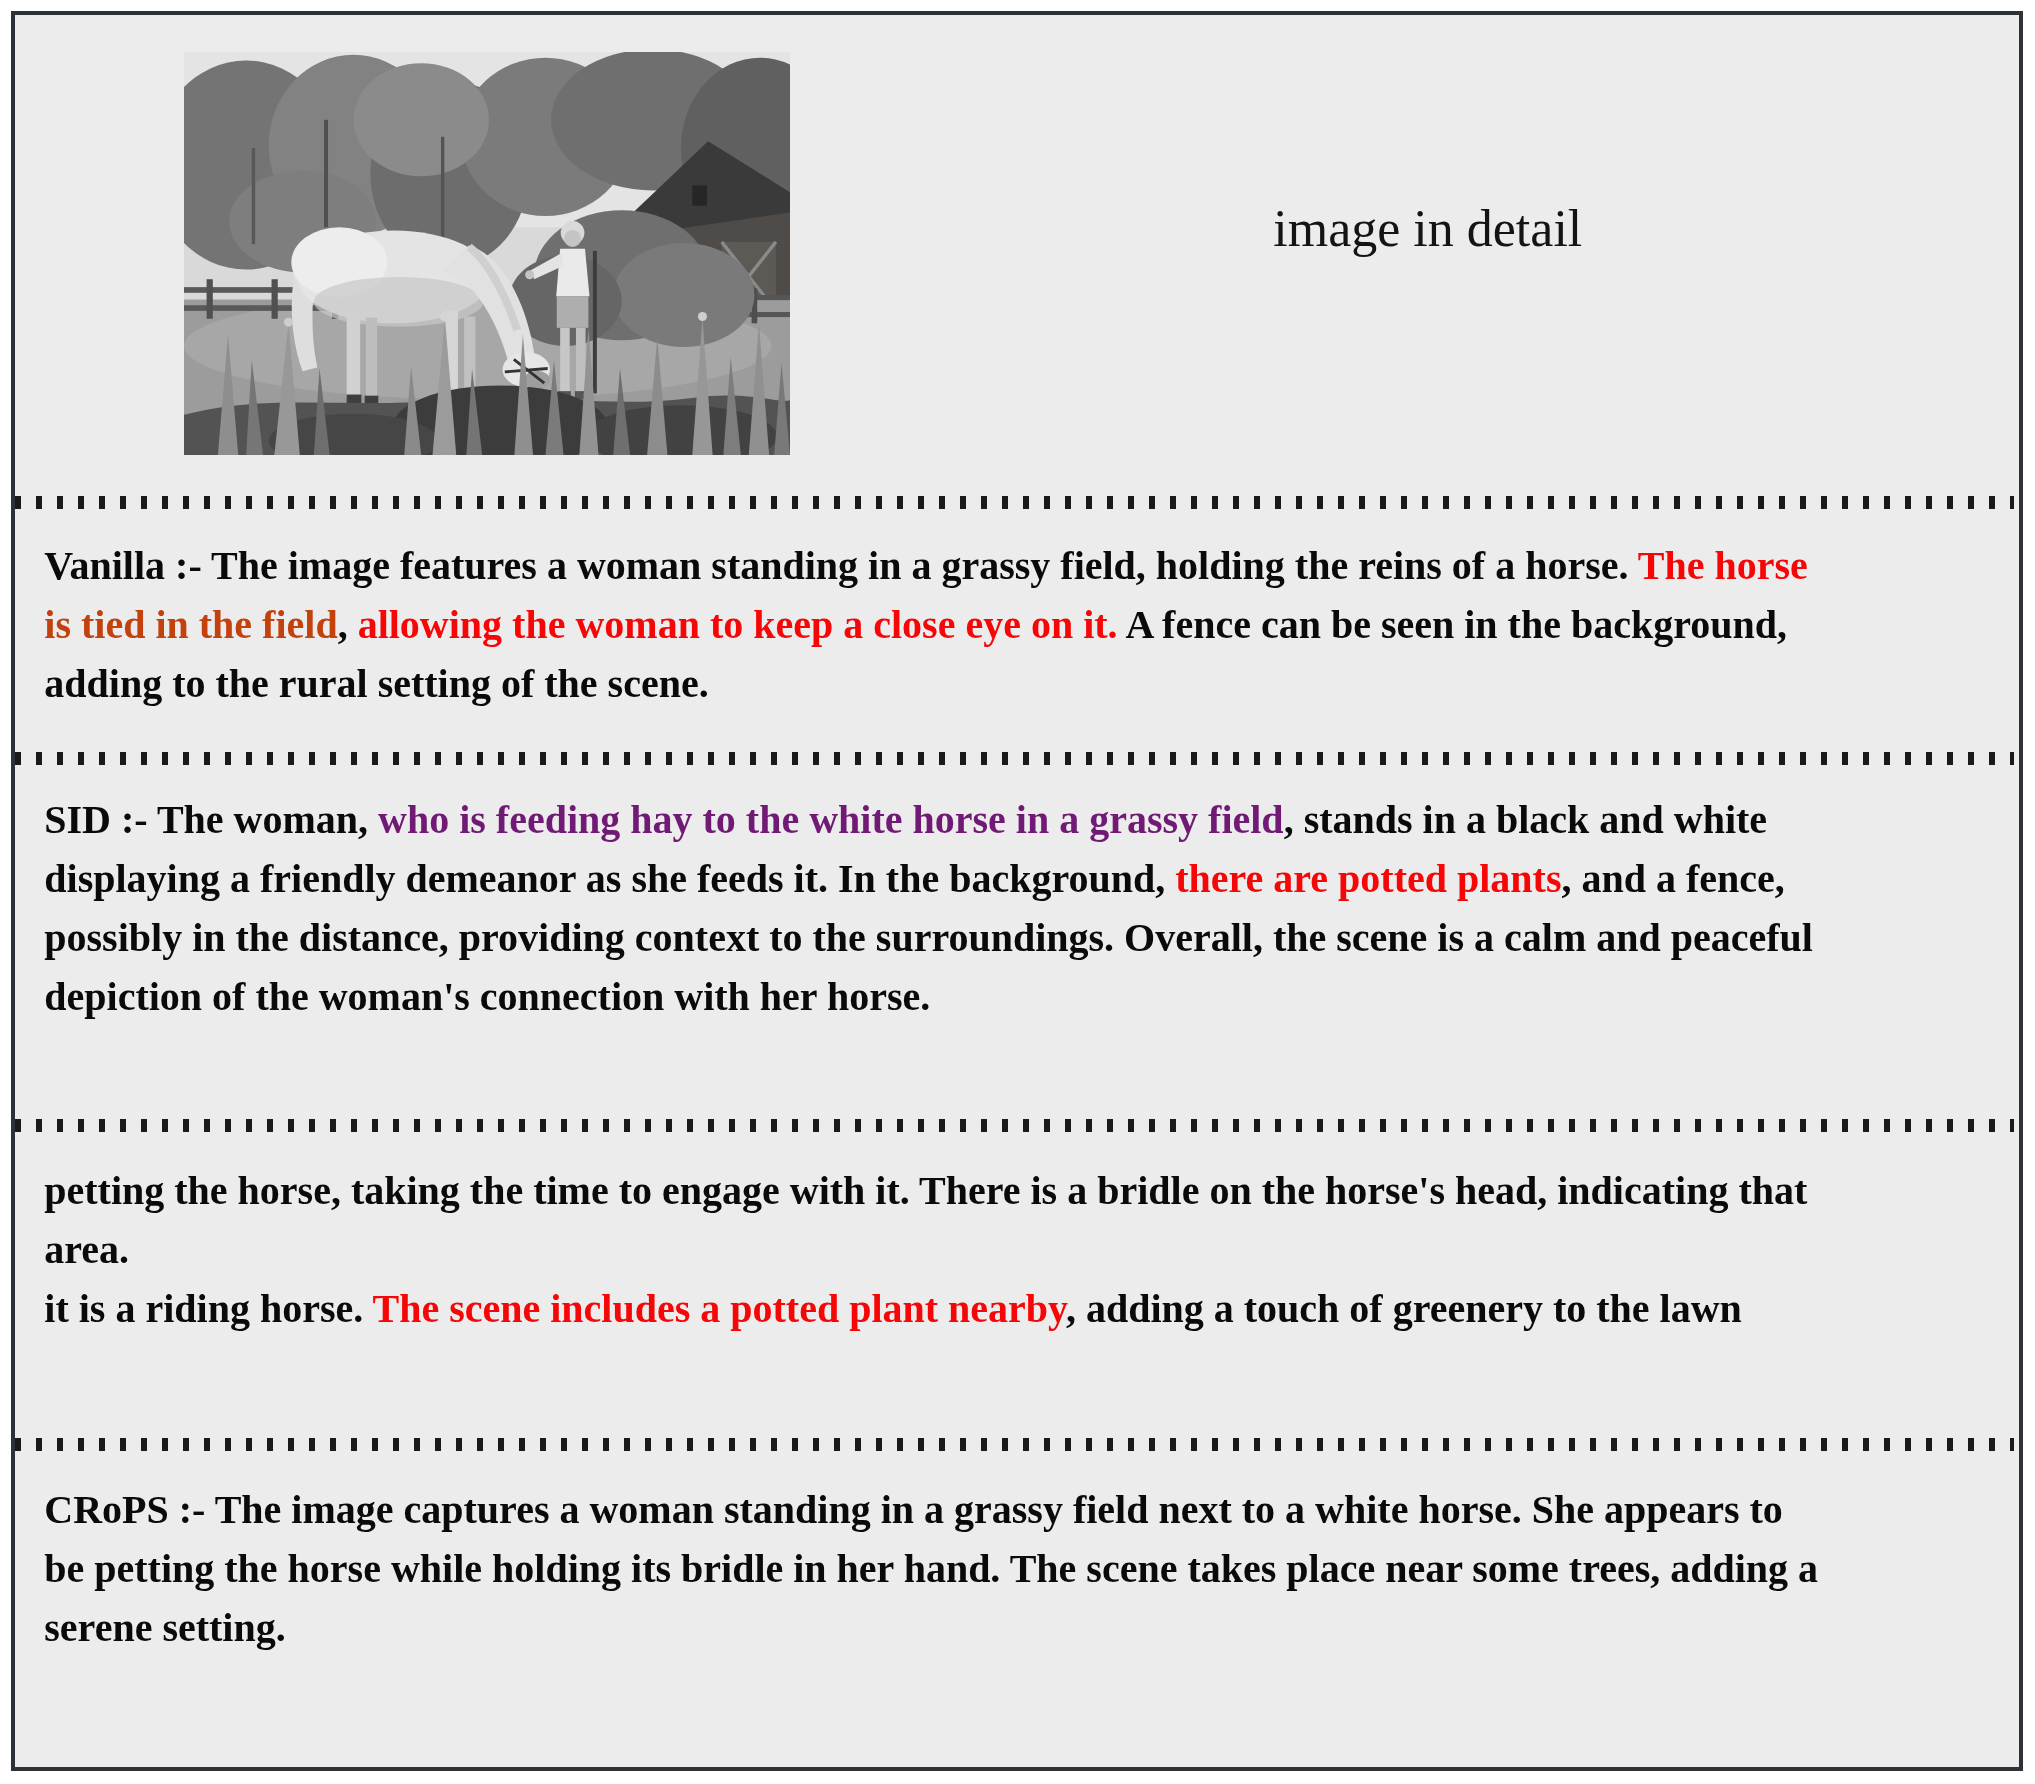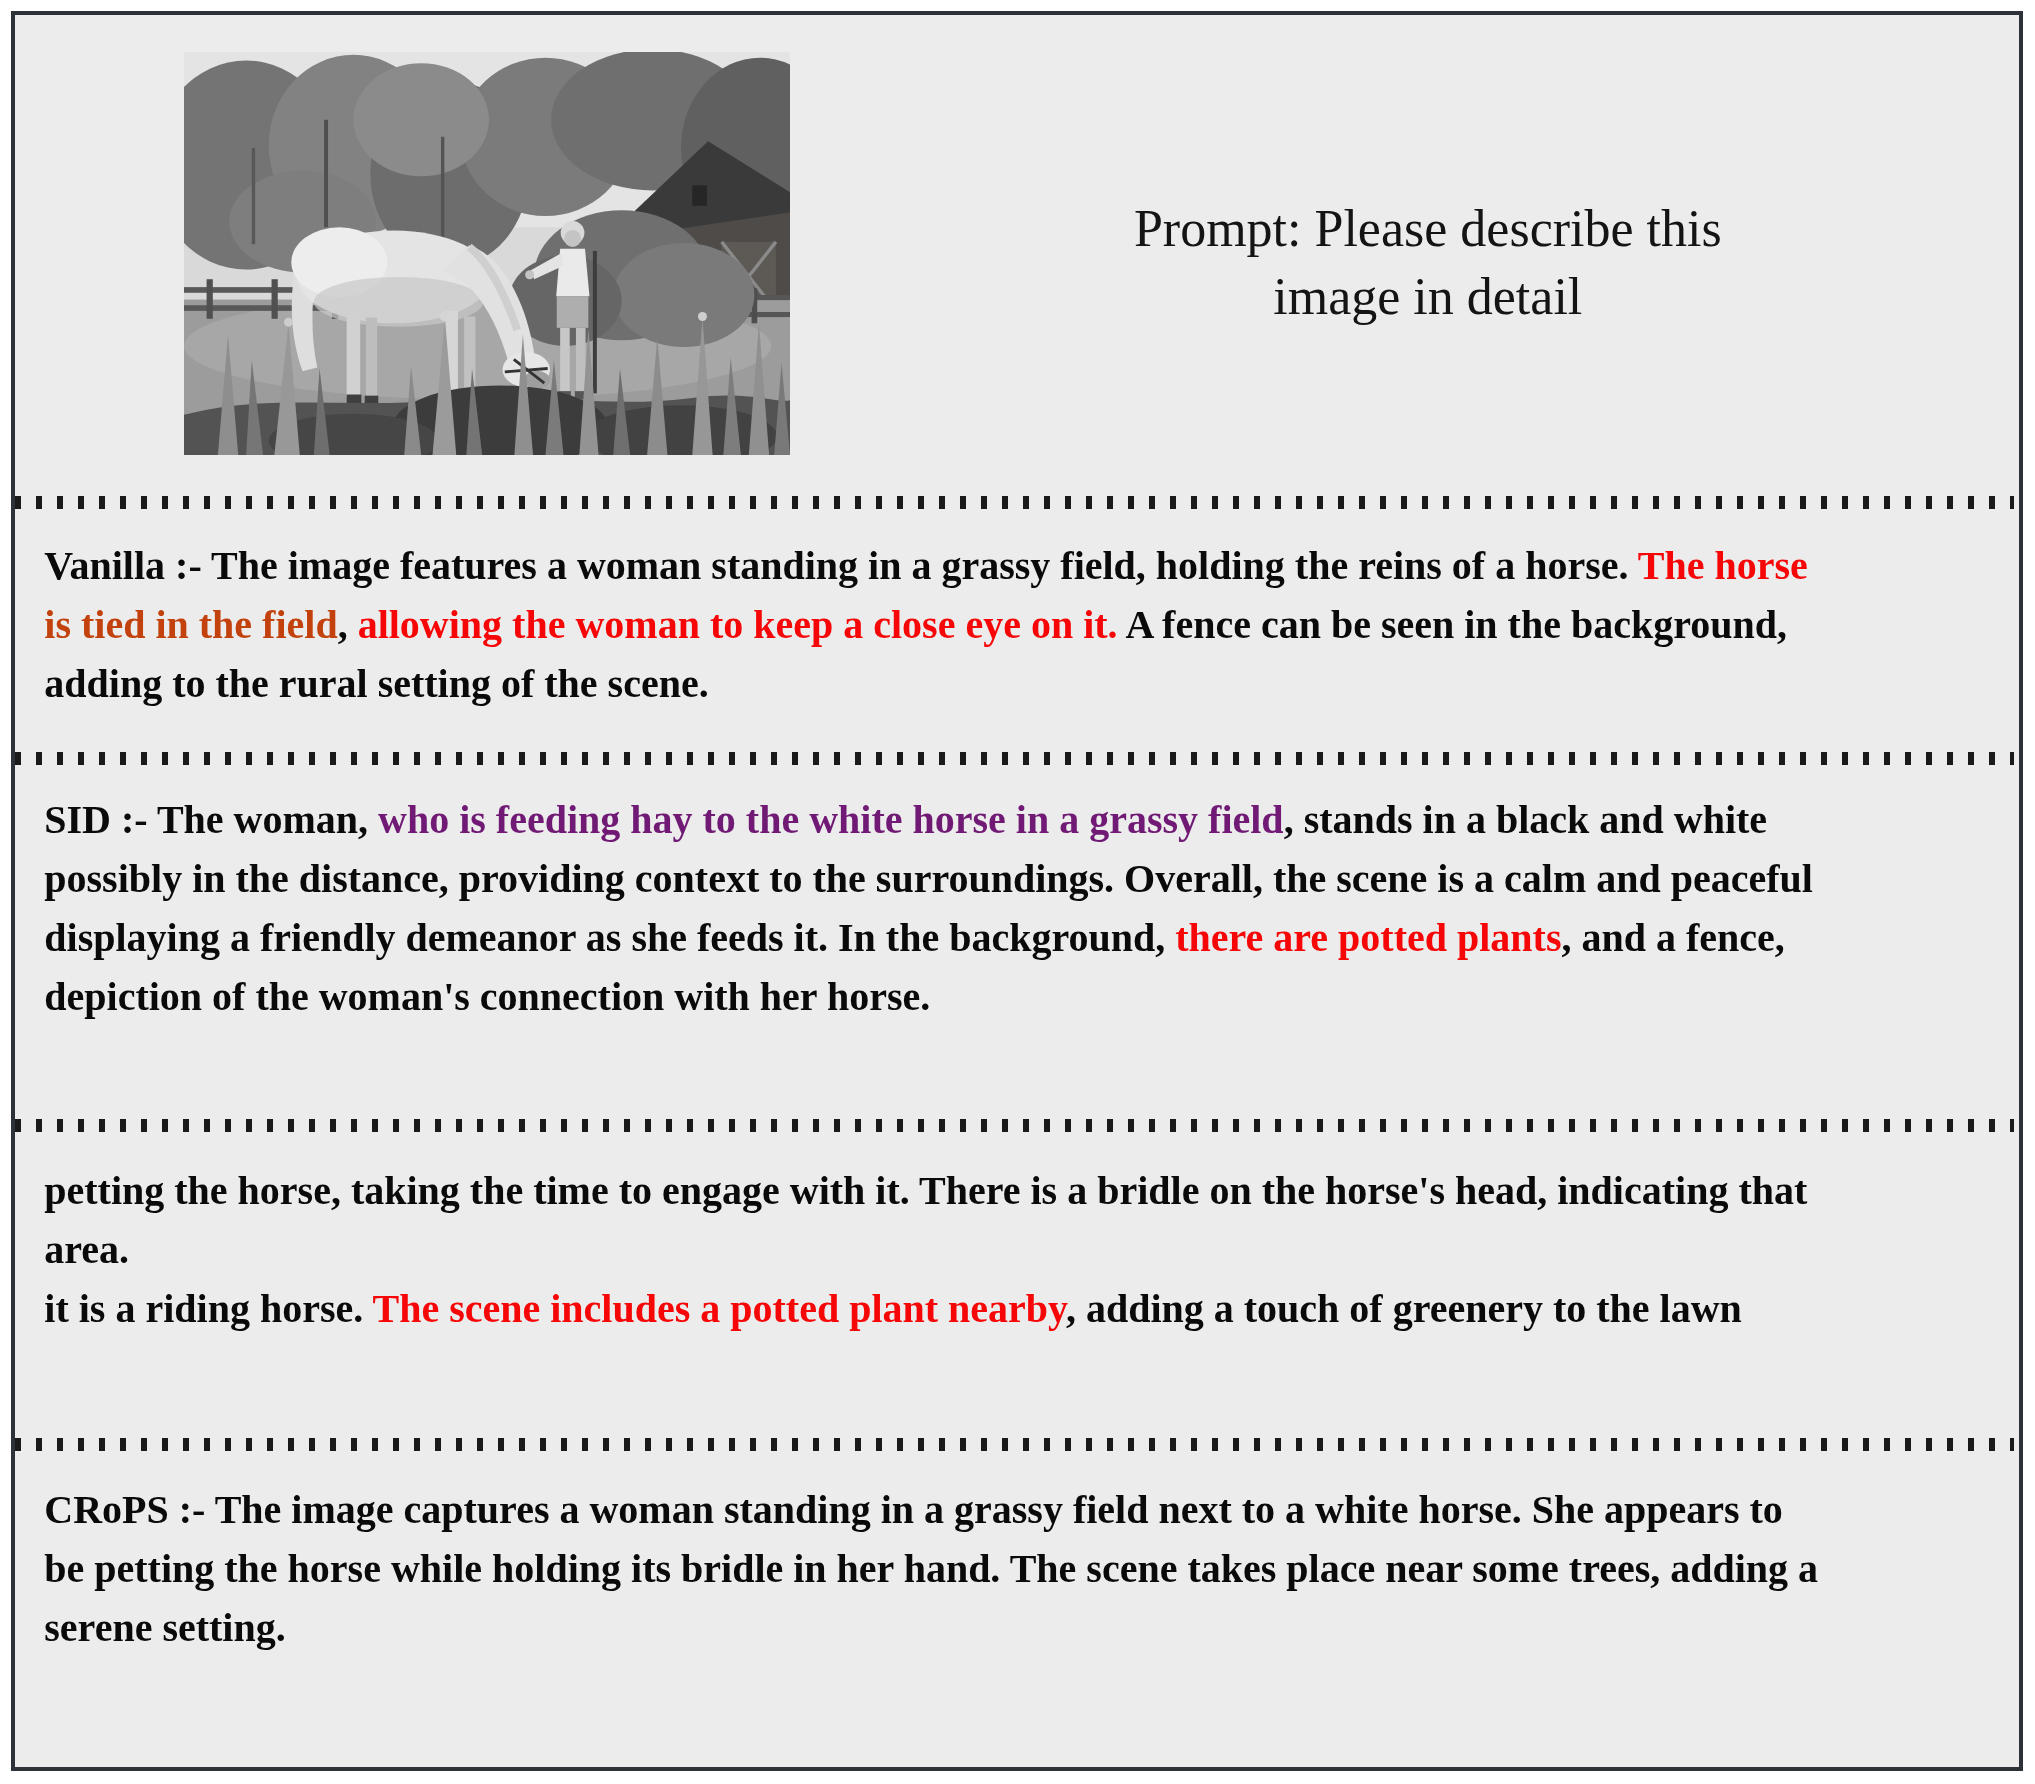--- a/index.html
+++ b/index.html
@@ -133,38 +133,37 @@
       <polygon points="955,713 968,540 986,713" fill="#7d7d7d"></polygon>
       <polygon points="1000,713 1018,480 1036,713" fill="#909090"></polygon>
       <polygon points="1045,713 1058,550 1073,713" fill="#797979"></polygon>
       <circle cx="462" cy="468" r="9" fill="#d5d5d5"></circle>
       <circle cx="918" cy="468" r="8" fill="#cecece"></circle>
       <circle cx="185" cy="478" r="8" fill="#cdcdcd"></circle>
     </svg>
   </div>
 
   <div class="prompt">
-    <div>Prompt: Please describe this</div>
     <div>image in detail</div>
   </div>
 
   <div class="dotline" style="top:481px"></div>
   <div class="dotline" style="top:737px"></div>
   <div class="dotline" style="top:1104px"></div>
   <div class="dotline" style="top:1423px"></div>
 
   <div class="caption" style="top:521px">
       <div class="cap-line"><span>Vanilla :- The image features a woman standing in a grassy field, holding the reins of a horse. </span><span class="red" style="color: rgb(246, 6, 6);">The horse</span></div>
       <div class="cap-line"><span class="red" style="color: #c2410c;">is tied in the field</span><span>, </span><span class="red" style="color: rgb(246, 6, 6);">allowing the woman to keep a close eye on it.</span><span> A fence can be seen in the background,</span></div>
       <div class="cap-line"><span>adding to the rural setting of the scene.</span></div>
     </div>
   <div class="caption" style="top:775px">
       <div class="cap-line"><span>SID :- The woman, </span><span class="red" style="color: #701a75;">who is feeding hay to the white horse in a grassy field</span><span>, stands in a black and white</span></div>
+      <div class="cap-line"><span>displaying a friendly demeanor as she feeds it. In the background, </span><span class="red" style="color: rgb(246, 6, 6);">there are potted plants</span><span>, and a fence,</span></div>
       <div class="cap-line"><span>possibly in the distance, providing context to the surroundings. Overall, the scene is a calm and peaceful</span></div>
-      <div class="cap-line"><span>displaying a friendly demeanor as she feeds it. In the background, </span><span class="red" style="color: rgb(246, 6, 6);">there are potted plants</span><span>, and a fence,</span></div>
       <div class="cap-line"><span>depiction of the woman's connection with her horse.</span></div>
     </div>
   <div class="caption" style="top:1146px">
       <div class="cap-line"><span>petting the horse, taking the time to engage with it. There is a bridle on the horse's head, indicating that</span></div>
       <div class="cap-line"><span>area.</span></div>
       <div class="cap-line"><span>it is a riding horse. </span><span class="red" style="color: rgb(246, 6, 6);">The scene includes a potted plant nearby</span><span>, adding a touch of greenery to the lawn</span></div>
     </div>
   <div class="caption" style="top:1465px">
       <div class="cap-line"><span>CRoPS :- The image captures a woman standing in a grassy field next to a white horse. She appears to</span></div>
       <div class="cap-line"><span>be petting the horse while holding its bridle in her hand. The scene takes place near some trees, adding a</span></div>

